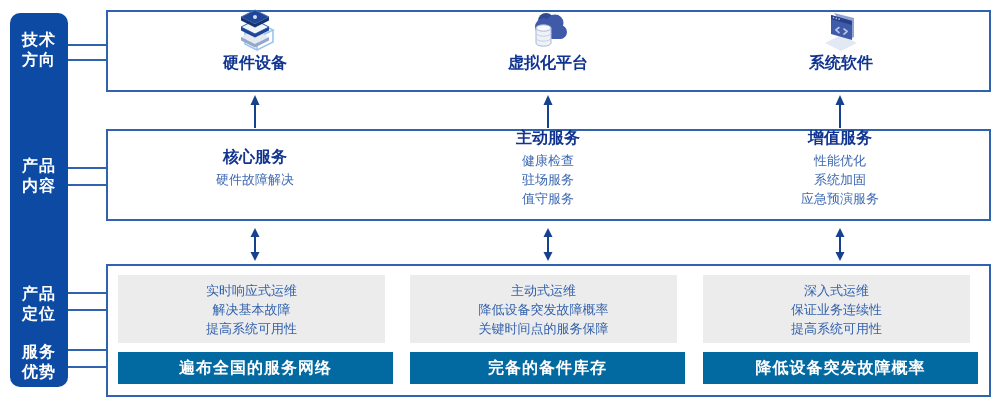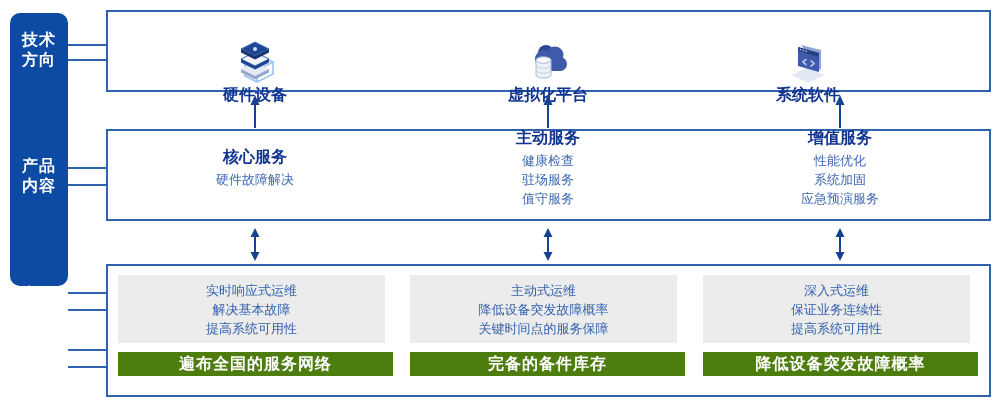--- a/index.html
+++ b/index.html
@@ -11,21 +11,21 @@
     position: relative;
     width: 1000px;
     height: 407px;
     background: #ffffff;
     overflow: hidden;
   }
   
   .rail {
     position: absolute;
     left: 10px; top: 13px;
-    width: 58px; height: 273px;
+    width: 58px; height: 374px;
     background: #0C4AA3;
     border-radius: 10px;
   }
   .rail-label {
     position: absolute;
     left: 0; width: 100%;
     color: #ffffff;
     font-weight: bold;
     font-size: 16px;
     line-height: 20px;
@@ -48,21 +48,21 @@
   }
   .panel-top    { top: 10px;  height: 82px; }
   .panel-mid    { top: 129px; height: 92px; }
   .panel-bottom { top: 264px; height: 133px; }
 
   
   .tech-cell {
     position: absolute;
     top: 0; height: 56px; width: 220px;
     display: flex; flex-direction: column;
-    align-items: center; justify-content: center; margin-top: 32px;
+    align-items: center; justify-content: center;
   }
   .tech-cell .icon { height: 48px; display: flex; align-items: center; }
   .tech-label {
     margin-top: 1px;
     font-size: 16px; font-weight: bold;
     color: #10348F;
   }
 
   
   .svc-col {
@@ -94,22 +94,22 @@
     align-items: center; justify-content: center;
     text-align: center;
   }
   .pos-line {
     font-size: 13px;
     color: #3262AD;
     line-height: 19px;
   }
   .adv-bar {
     position: absolute;
-    top: 86px; left: 0; right: 0; height: 24px;
-    background: #4d7c0f;
+    top: 86px; left: 0; right: 0; height: 32px;
+    background: #0369a1;
     display: flex; align-items: center; justify-content: center;
     color: #ffffff;
     font-size: 16px; font-weight: bold;
     letter-spacing: 1px;
   }
 
   .arrow { position: absolute; width: 14px; }
 </style>
 </head>
 <body>
@@ -178,21 +178,21 @@
           <rect x="15" y="22" width="27" height="11" rx="5" fill="#3F5AA9"></rect>
           <path d="M13 22 v15 a7.5 3.2 0 0 0 15 0 v-15 Z" fill="#EDF1F8" stroke="#A9B7D7" stroke-width="1"></path>
           <ellipse cx="20.5" cy="22" rx="7.5" ry="3.2" fill="#F8FAFD" stroke="#A9B7D7" stroke-width="1"></ellipse>
           <path d="M13 27 a7.5 3.2 0 0 0 15 0" fill="none" stroke="#C5CFE4" stroke-width="1"></path>
           <path d="M13 32 a7.5 3.2 0 0 0 15 0" fill="none" stroke="#C5CFE4" stroke-width="1"></path>
         </svg>
       </div>
       <div class="tech-label">虚拟化平台</div>
     </div>
 
-    <div class="tech-cell" style="left:590px">
+    <div class="tech-cell" style="left:623px">
       <div class="icon">
         <svg width="50" height="46" viewBox="0 0 50 46">
           <polygon points="9,37 25,29 41,37 25,45" fill="#E2E8F4"></polygon>
           <polygon points="18,7 38,12 38,31 36,32" fill="#8FA3D4"></polygon>
           <polygon points="15,9 36,15 36,34 15,28" fill="#3F5AA9"></polygon>
           <polygon points="15,9 36,15 36,19 15,13" fill="#283F85"></polygon>
           <circle cx="17.5" cy="11.6" r="0.9" fill="#9FB2DE"></circle>
           <circle cx="20.3" cy="12.4" r="0.9" fill="#9FB2DE"></circle>
           <circle cx="23.1" cy="13.2" r="0.9" fill="#9FB2DE"></circle>
           <path d="M23 21.5 l-3.2 2.3 3.2 2.9 M28 23 l3.2 2.3 -3.2 2.9" fill="none" stroke="#B9C7E8" stroke-width="1.6" stroke-linecap="round" stroke-linejoin="round"></path>

